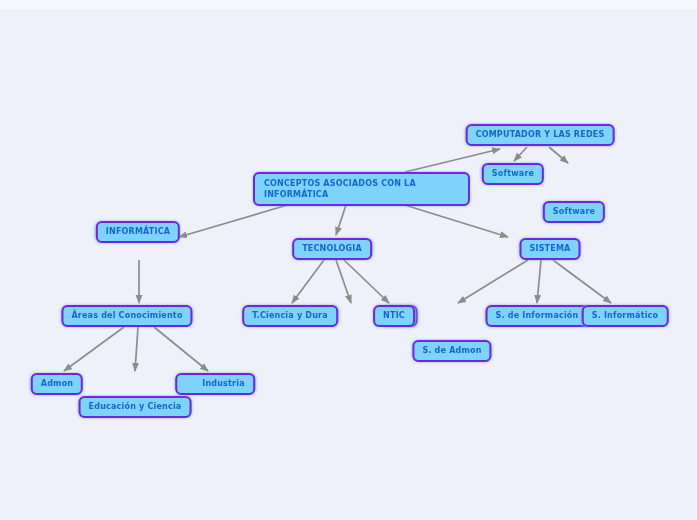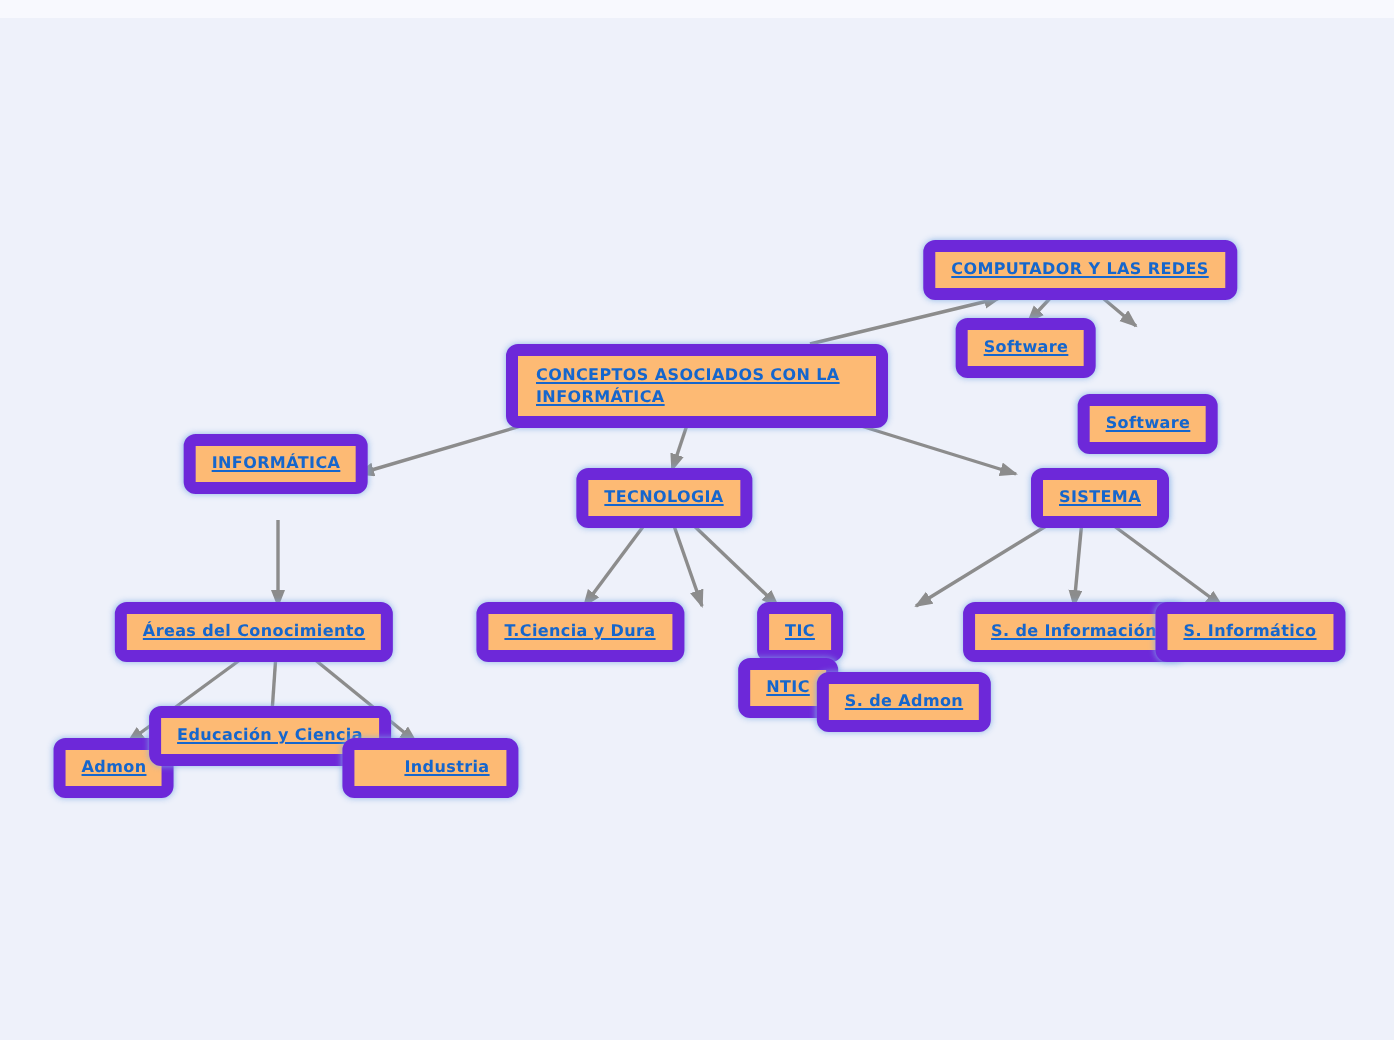--- a/index.html
+++ b/index.html
@@ -26,35 +26,34 @@
   #edge-layer {
     position: absolute;
     left: 0; top: 0;
     width: 697px;
     height: 520px;
     pointer-events: none;
   }
   .node {
     position: absolute;
     transform: translate(-50%, -50%);
-    background: #fdba74;
-    border: 6px solid #6d28d9;
+    background: #7dd3fc;
+    border: 2px solid #6d28d9;
     border-radius: 6px;
     box-shadow: 0 0 3px rgba(130, 175, 230, 0.9);
     color: #1566cd;
     font-size: 8px;
     font-weight: bold;
     letter-spacing: 0.2px;
     line-height: 12px;
     padding: 3px 8px;
     white-space: nowrap;
     text-align: center;
     box-sizing: border-box;
     cursor: default;
-    text-decoration: underline;
   }
   .node.root {
     transform: none;
     white-space: normal;
     text-align: left;
     padding: 4px 9px;
     line-height: 11px;
   }
 </style>
 </head>
@@ -81,31 +80,31 @@
         <line x1="344" y1="260" x2="389" y2="303" stroke="#8c8c8c" stroke-width="1.7" marker-end="url(#arrowhead)"></line>
         <line x1="528" y1="260" x2="458" y2="303" stroke="#8c8c8c" stroke-width="1.7" marker-end="url(#arrowhead)"></line>
         <line x1="541" y1="260" x2="537" y2="303" stroke="#8c8c8c" stroke-width="1.7" marker-end="url(#arrowhead)"></line>
         <line x1="553" y1="260" x2="611" y2="303" stroke="#8c8c8c" stroke-width="1.7" marker-end="url(#arrowhead)"></line>
         <line x1="124" y1="327" x2="64" y2="371" stroke="#8c8c8c" stroke-width="1.7" marker-end="url(#arrowhead)"></line>
         <line x1="138" y1="327" x2="135" y2="371" stroke="#8c8c8c" stroke-width="1.7" marker-end="url(#arrowhead)"></line>
         <line x1="154" y1="327" x2="208" y2="371" stroke="#8c8c8c" stroke-width="1.7" marker-end="url(#arrowhead)"></line>
       </g>
   </svg>
   <div id="nodes">
-      <div class="node root" style="left: 253px; top: 172px; width: 191px; min-height: 28px;">CONCEPTOS ASOCIADOS CON LA INFORMÁTICA</div>
+      <div class="node root" style="left: 253px; top: 172px; width: 217px; min-height: 28px;">CONCEPTOS ASOCIADOS CON LA INFORMÁTICA</div>
       <div class="node" style="left: 540px; top: 135px;">COMPUTADOR Y LAS REDES</div>
       <div class="node" style="left: 513px; top: 174px;">Software</div>
       <div class="node" style="left: 574px; top: 180px; margin-top: 32px;">Software</div>
       <div class="node" style="left: 138px; top: 232px;">INFORMÁTICA</div>
       <div class="node" style="left: 332px; top: 249px;">TECNOLOGIA</div>
       <div class="node" style="left: 550px; top: 249px;">SISTEMA</div>
       <div class="node" style="left: 127px; top: 316px;">Áreas del Conocimiento</div>
       <div class="node" style="left: 290px; top: 316px;">T.Ciencia y Dura</div>
       <div class="node" style="left: 353px; top: 316px; margin-left: 47px;">TIC</div>
-      <div class="node" style="left: 394px; top: 316px; margin-top: 28px;">NTIC</div>
+      <div class="node" style="left: 394px; top: 316px;">NTIC</div>
       <div class="node" style="left: 452px; top: 316px; margin-top: 35px;">S. de Admon</div>
       <div class="node" style="left: 537px; top: 316px;">S. de Información</div>
       <div class="node" style="left: 625px; top: 316px;">S. Informático</div>
       <div class="node" style="left: 57px; top: 384px;">Admon</div>
-      <div class="node" style="left: 135px; top: 368px;">Educación y Ciencia</div>
+      <div class="node" style="left: 135px; top: 407px;">Educación y Ciencia</div>
       <div class="node" style="left: 215px; top: 384px; padding-left: 25px;">Industria</div>
     </div>
 </div>
 
 </body></html>

